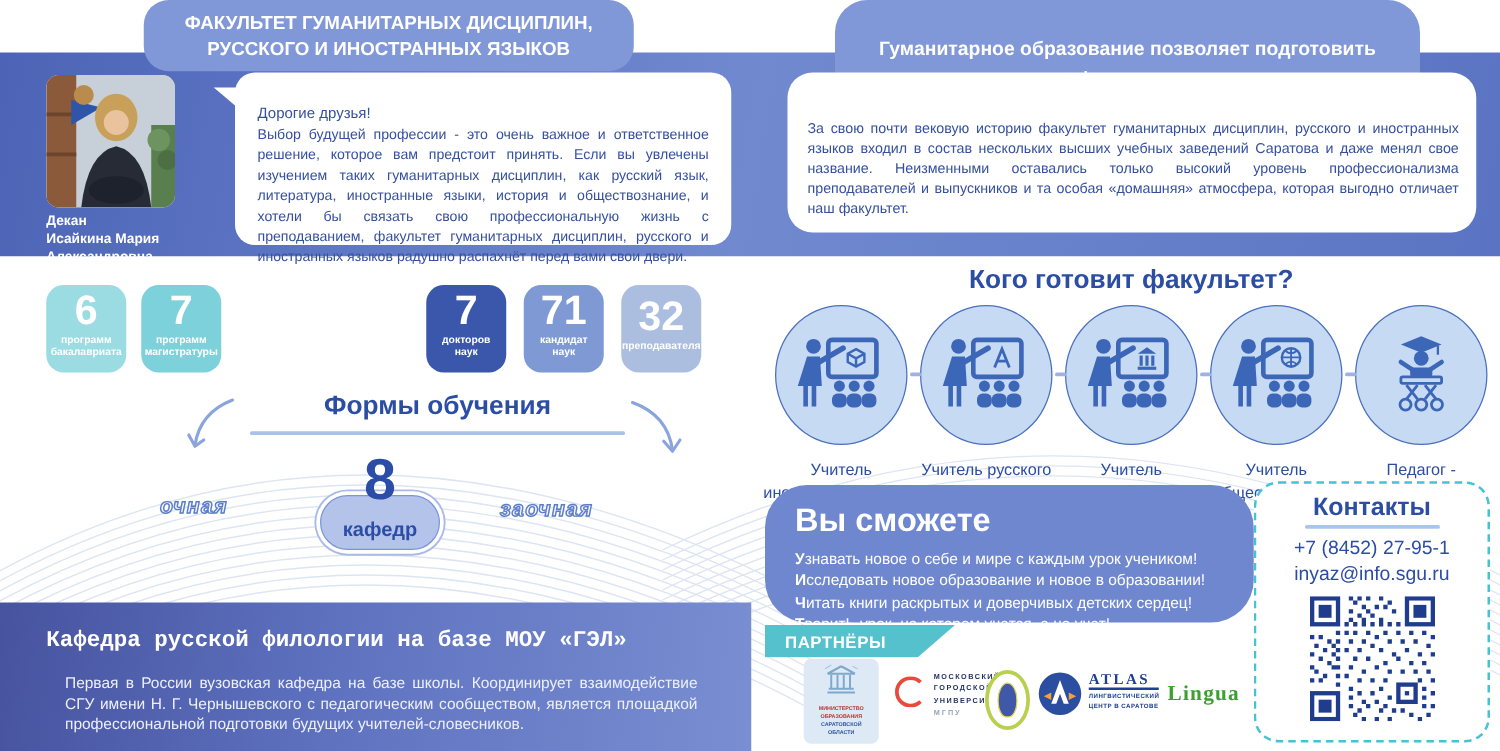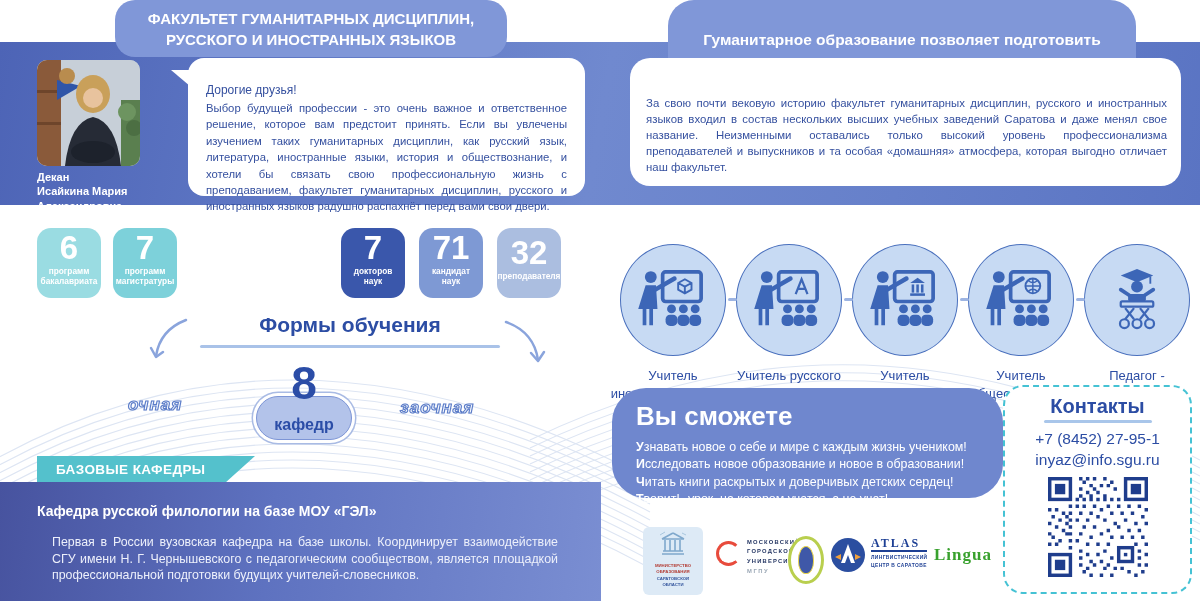--- a/index.html
+++ b/index.html
@@ -66,21 +66,21 @@
 
   
   .teal-tab{height:27px;background:#54c1cc;clip-path:polygon(0 0,100% 0,calc(100% - 30px) 100%,0 100%);
             display:flex;align-items:center;color:#fff;font-weight:bold;font-size:13.5px;letter-spacing:.4px;}
   .base-tab{left:37px;top:456px;width:218px;padding-left:19px;}
   .partners-tab{left:612px;top:500px;width:152px;height:26px;padding-left:16px;}
 
   
   .bl-panel{left:0;top:482px;width:601px;height:119px;
             background:linear-gradient(97deg,#47539f,#5e72c0 45%,#7a8ed2);padding:21px 28px 0 37px;}
-  .bl-heading{font-size:14px;font-weight:bold;color:#fff;margin:0 0 5px;}
+  .bl-heading{font-size:18px;font-weight:bold;color:#fff;margin:0 0 5px;font-family:Liberation Mono, monospace;}
   .bl-text{font-size:12.4px;color:#edf0fb;text-align:justify;line-height:1.33;margin:15px;}
 
   
   .prof-title{left:705px;top:212px;width:400px;text-align:center;font-size:21px;font-weight:bold;color:#2c4da4;}
   .prof-circle{top:244px;width:106px;height:112px;border-radius:50%;background:#c7daf3;border:1.6px solid #4a70bd;
                display:flex;align-items:center;justify-content:center;color:#3c66b7;}
   .c1{left:620px;} .c2{left:736px;} .c3{left:852px;} .c4{left:968px;} .c5{left:1084px;}
   .conn{top:298px;width:9px;height:3px;background:#9db4e2;border-radius:2px;}
   .k1{left:728px;} .k2{left:844px;} .k3{left:960px;} .k4{left:1076px;}
   .prof-label{top:367px;width:140px;text-align:center;font-size:13px;font-weight:normal;color:#2c4da4;line-height:1.35;}
@@ -232,26 +232,26 @@
     <path d="M31 35 L38 43 L44 34" fill="none" stroke="#8aa4dc" stroke-width="2.5" stroke-linecap="round" stroke-linejoin="round"></path>
   </svg>
   <div class="abs outline-word form-left">очная</div>
   <div class="abs outline-word form-right">заочная</div>
 
   <div class="abs dept-pill">
     <div class="dept-word">кафедр</div>
   </div>
   <div class="abs dept-num">8</div>
 
-  <div class="abs teal-tab base-tab">БАЗОВЫЕ КАФЕДРЫ</div>
   <div class="abs bl-panel">
     <p class="bl-heading">Кафедра русской филологии на базе МОУ «ГЭЛ»</p>
     <p class="bl-text">Первая в России вузовская кафедра на базе школы. Координирует взаимодействие СГУ имени Н. Г. Чернышевского с педагогическим сообществом, является площадкой профессиональной подготовки будущих учителей-словесников.</p>
   </div>
 
+  <div class="abs prof-title">Кого готовит факультет?</div>
 
   <svg width="0" height="0" style="position:absolute">
     <defs>
       <g id="sym-teacher">
         <rect x="36" y="12" width="52" height="40" rx="4" fill="none" stroke="currentColor" stroke-width="5"></rect>
         <circle cx="20" cy="19" r="8" fill="currentColor"></circle>
         <path d="M13 30 h14 l2 32 h-6 v22 h-5 v-22 h-4 v22 h-5 v-22 h-6 z" fill="currentColor"></path>
         <path d="M26 36 L52 21" stroke="currentColor" stroke-width="6" stroke-linecap="round" fill="none"></path>
         <circle cx="48" cy="62" r="6" fill="currentColor"></circle>
           <rect x="40" y="70" width="16" height="15" rx="6" fill="currentColor"></rect>
@@ -317,26 +317,27 @@
 языка и литературы</div>
   <div class="abs prof-label l3 prel">Учитель
 истории</div>
   <div class="abs prof-label l4 prel">Учитель
 обществознания</div>
   <div class="abs prof-label l5 prel">Педагог -
 исследователь</div>
 
   <div class="abs can-panel">
     <p class="can-title">Вы сможете</p>
-    <div class="can-item"><b>У</b><span>знавать новое о себе и мире с каждым жизнь учеником!</span></div>
+    <div class="can-item"><b>У</b><span>знавать новое о себе и мире с каждым урок учеником!</span></div>
     <div class="can-item"><b>И</b><span>сследовать новое образование и новое в образовании!</span></div>
     <div class="can-item"><b>Ч</b><span>итать книги раскрытых и доверчивых детских сердец!</span></div>
     <div class="can-item"><b>Т</b><span>воритЬ урок, на котором учатся, а не учат!</span></div>
   </div>
 
+  <div class="abs teal-tab partners-tab">ПАРТНЁРЫ</div>
 
   <div class="abs logo-ministry">
     <svg width="30" height="28" viewBox="0 0 30 28">
       <path d="M4 24 h22 M5 21 h20 M7 10 v11 M12 10 v11 M17 10 v11 M22 10 v11 M4 9 h22 M15 3 L4 9 M15 3 L26 9" fill="none" stroke="#7fa8cc" stroke-width="1.6"></path>
       <path d="M2 5 l5 -3 M24 3 l4 2" stroke="#a8c6de" stroke-width="1" fill="none"></path>
     </svg>
     <div class="ministry-lines">
       <div>МИНИСТЕРСТВО</div>
       <div>ОБРАЗОВАНИЯ</div>
       <div class="blue">САРАТОВСКОЙ</div>

